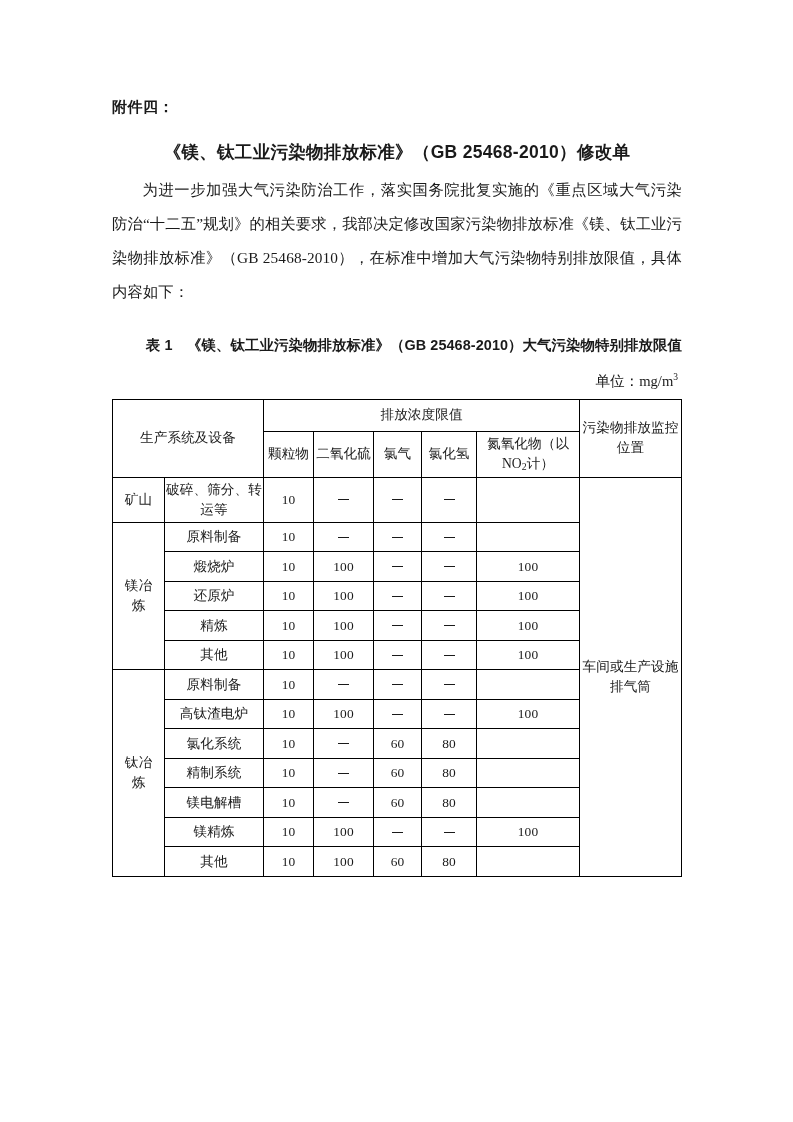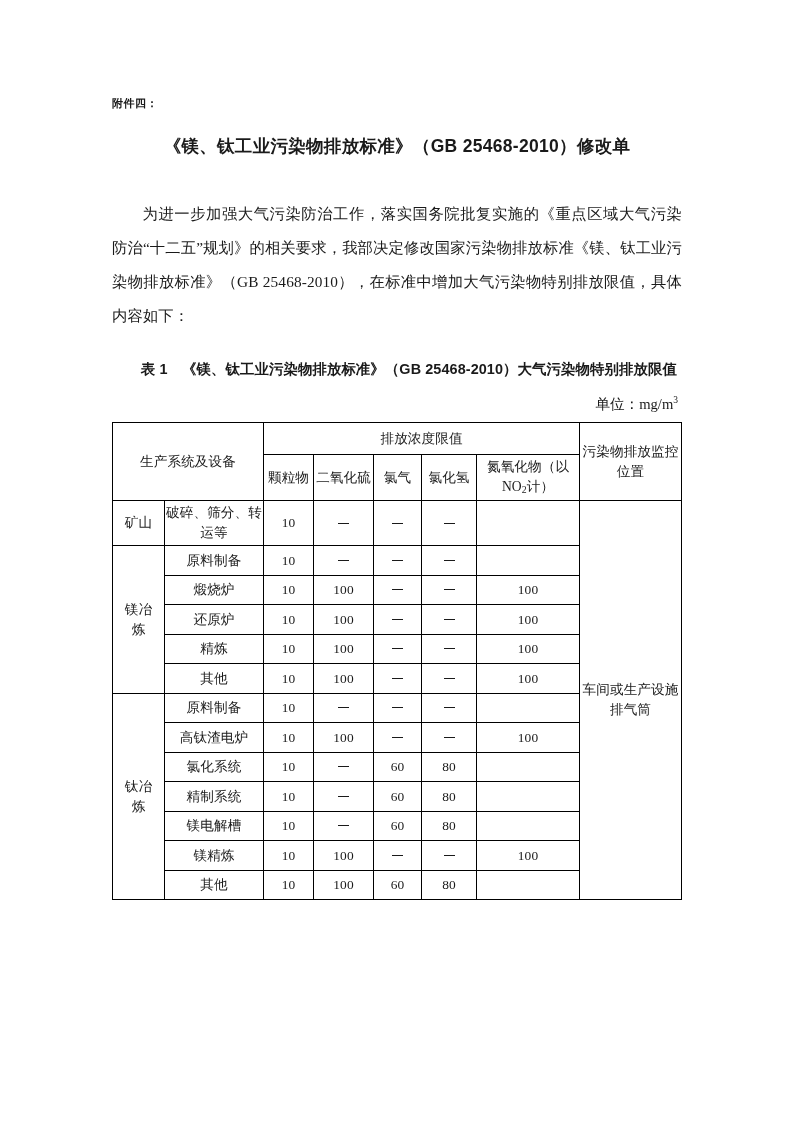--- a/index.html
+++ b/index.html
@@ -26,33 +26,33 @@
   .content {
     position: absolute;
     left: 112px;
     top: 96px;
     width: 570px;
   }
 
   .attachment-label {
     font-family: "Liberation Sans", "DejaVu Sans", sans-serif;
     font-weight: bold;
-    font-size: 11px;
+    font-size: 15px;
     letter-spacing: 0.5px;
     margin: 0 0 22px 0;
     line-height: 1.4;
   }
 
   .doc-title {
     font-family: "Liberation Sans", "DejaVu Sans", sans-serif;
     font-weight: bold;
     font-size: 17.5px;
     text-align: center;
     letter-spacing: 0.3px;
-    margin: 0 0 37px 0;
+    margin: 0 0 8px 0;
     line-height: 1.5;
     white-space: nowrap;
   }
 
   p.body-para {
     margin: 0 0 2px 0;
     font-size: 15.3px;
     line-height: 34px;
     text-align: justify;
     text-justify: inter-ideograph;
@@ -61,20 +61,21 @@
   }
 
   .table-caption {
     margin: 26px 0 0 0;
     font-family: "Liberation Sans", "DejaVu Sans", sans-serif;
     font-weight: bold;
     font-size: 14.4px;
     text-indent: 2em;
     line-height: 1.5;
     letter-spacing: 0.1px;
+    text-align: right;
   }
   .unit-line {
     margin: 15px 0 8px 0;
     text-align: right;
     font-size: 14.6px;
     padding-right: 4px;
   }
   .unit-line sup { font-size: 0.65em; vertical-align: super; }
 
   table.limits {

